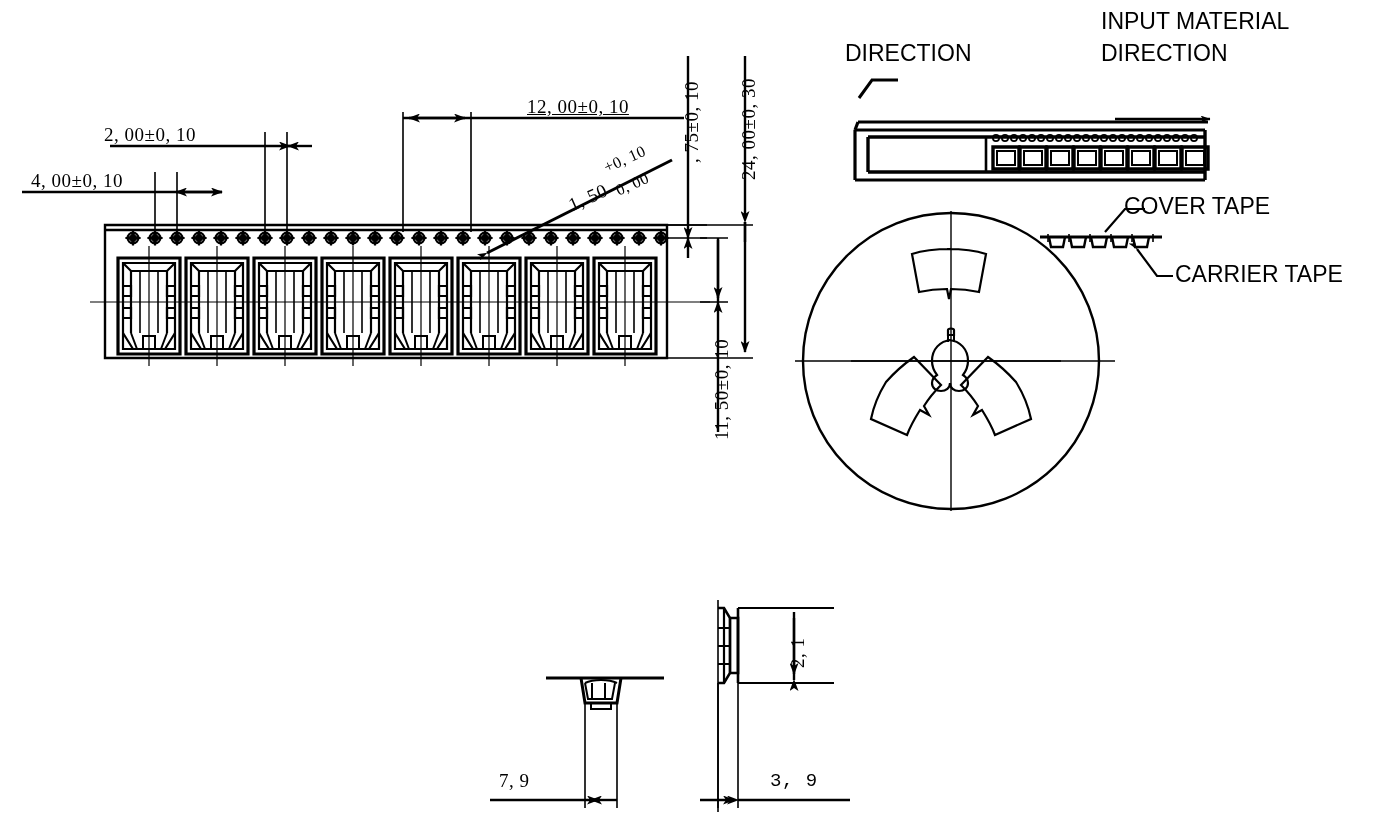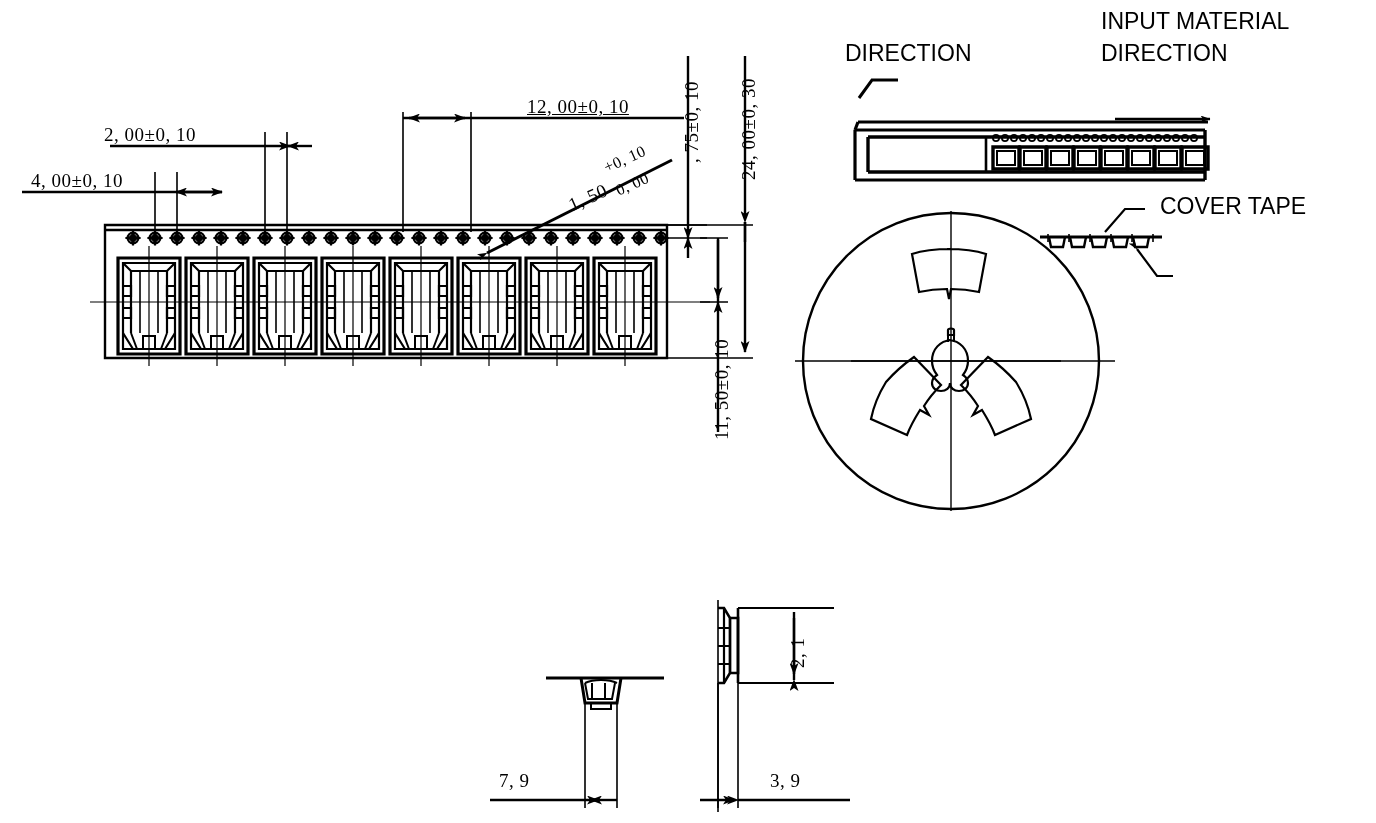--- a/index.html
+++ b/index.html
@@ -289,21 +289,22 @@
 
 <div class="lbl dimtxt rot90" style="left:738px;top:180px;">24, 00±0, 30</div>
 
 <div class="lbl dimtxt rot90" style="left:711px;top:440px;">11, 50±0, 10</div>
 
 <div class="lbl anntxt" style="left:845px;top:40px;">DIRECTION</div>
 
 <div class="lbl anntxt" style="left:1101px;top:8px;">INPUT MATERIAL</div>
 <div class="lbl anntxt" style="left:1101px;top:40px;">DIRECTION</div>
 
-<div class="lbl anntxt" style="left:1124px;top:193px;margin-left:36px;">COVER TAPE</div>
+<div class="lbl anntxt" style="left:1124px;top:193px;">COVER TAPE</div>
+<div class="lbl anntxt" style="left:1175px;top:261px;">CARRIER TAPE</div>
 
 <div class="lbl dimtxt" style="left:499px;top:770px;">7, 9</div>
 
 <div class="lbl dimtxt rot90" style="left:787px;top:668px;">2, 1</div>
 
-<div class="lbl dimtxt" style="left:770px;top:770px;">3, 9</div>
+<div class="lbl dimtxt" style="left:770px;top:770px;font-family:Liberation Mono, monospace;">3, 9</div>
 
 </div>
 
 </body></html>

